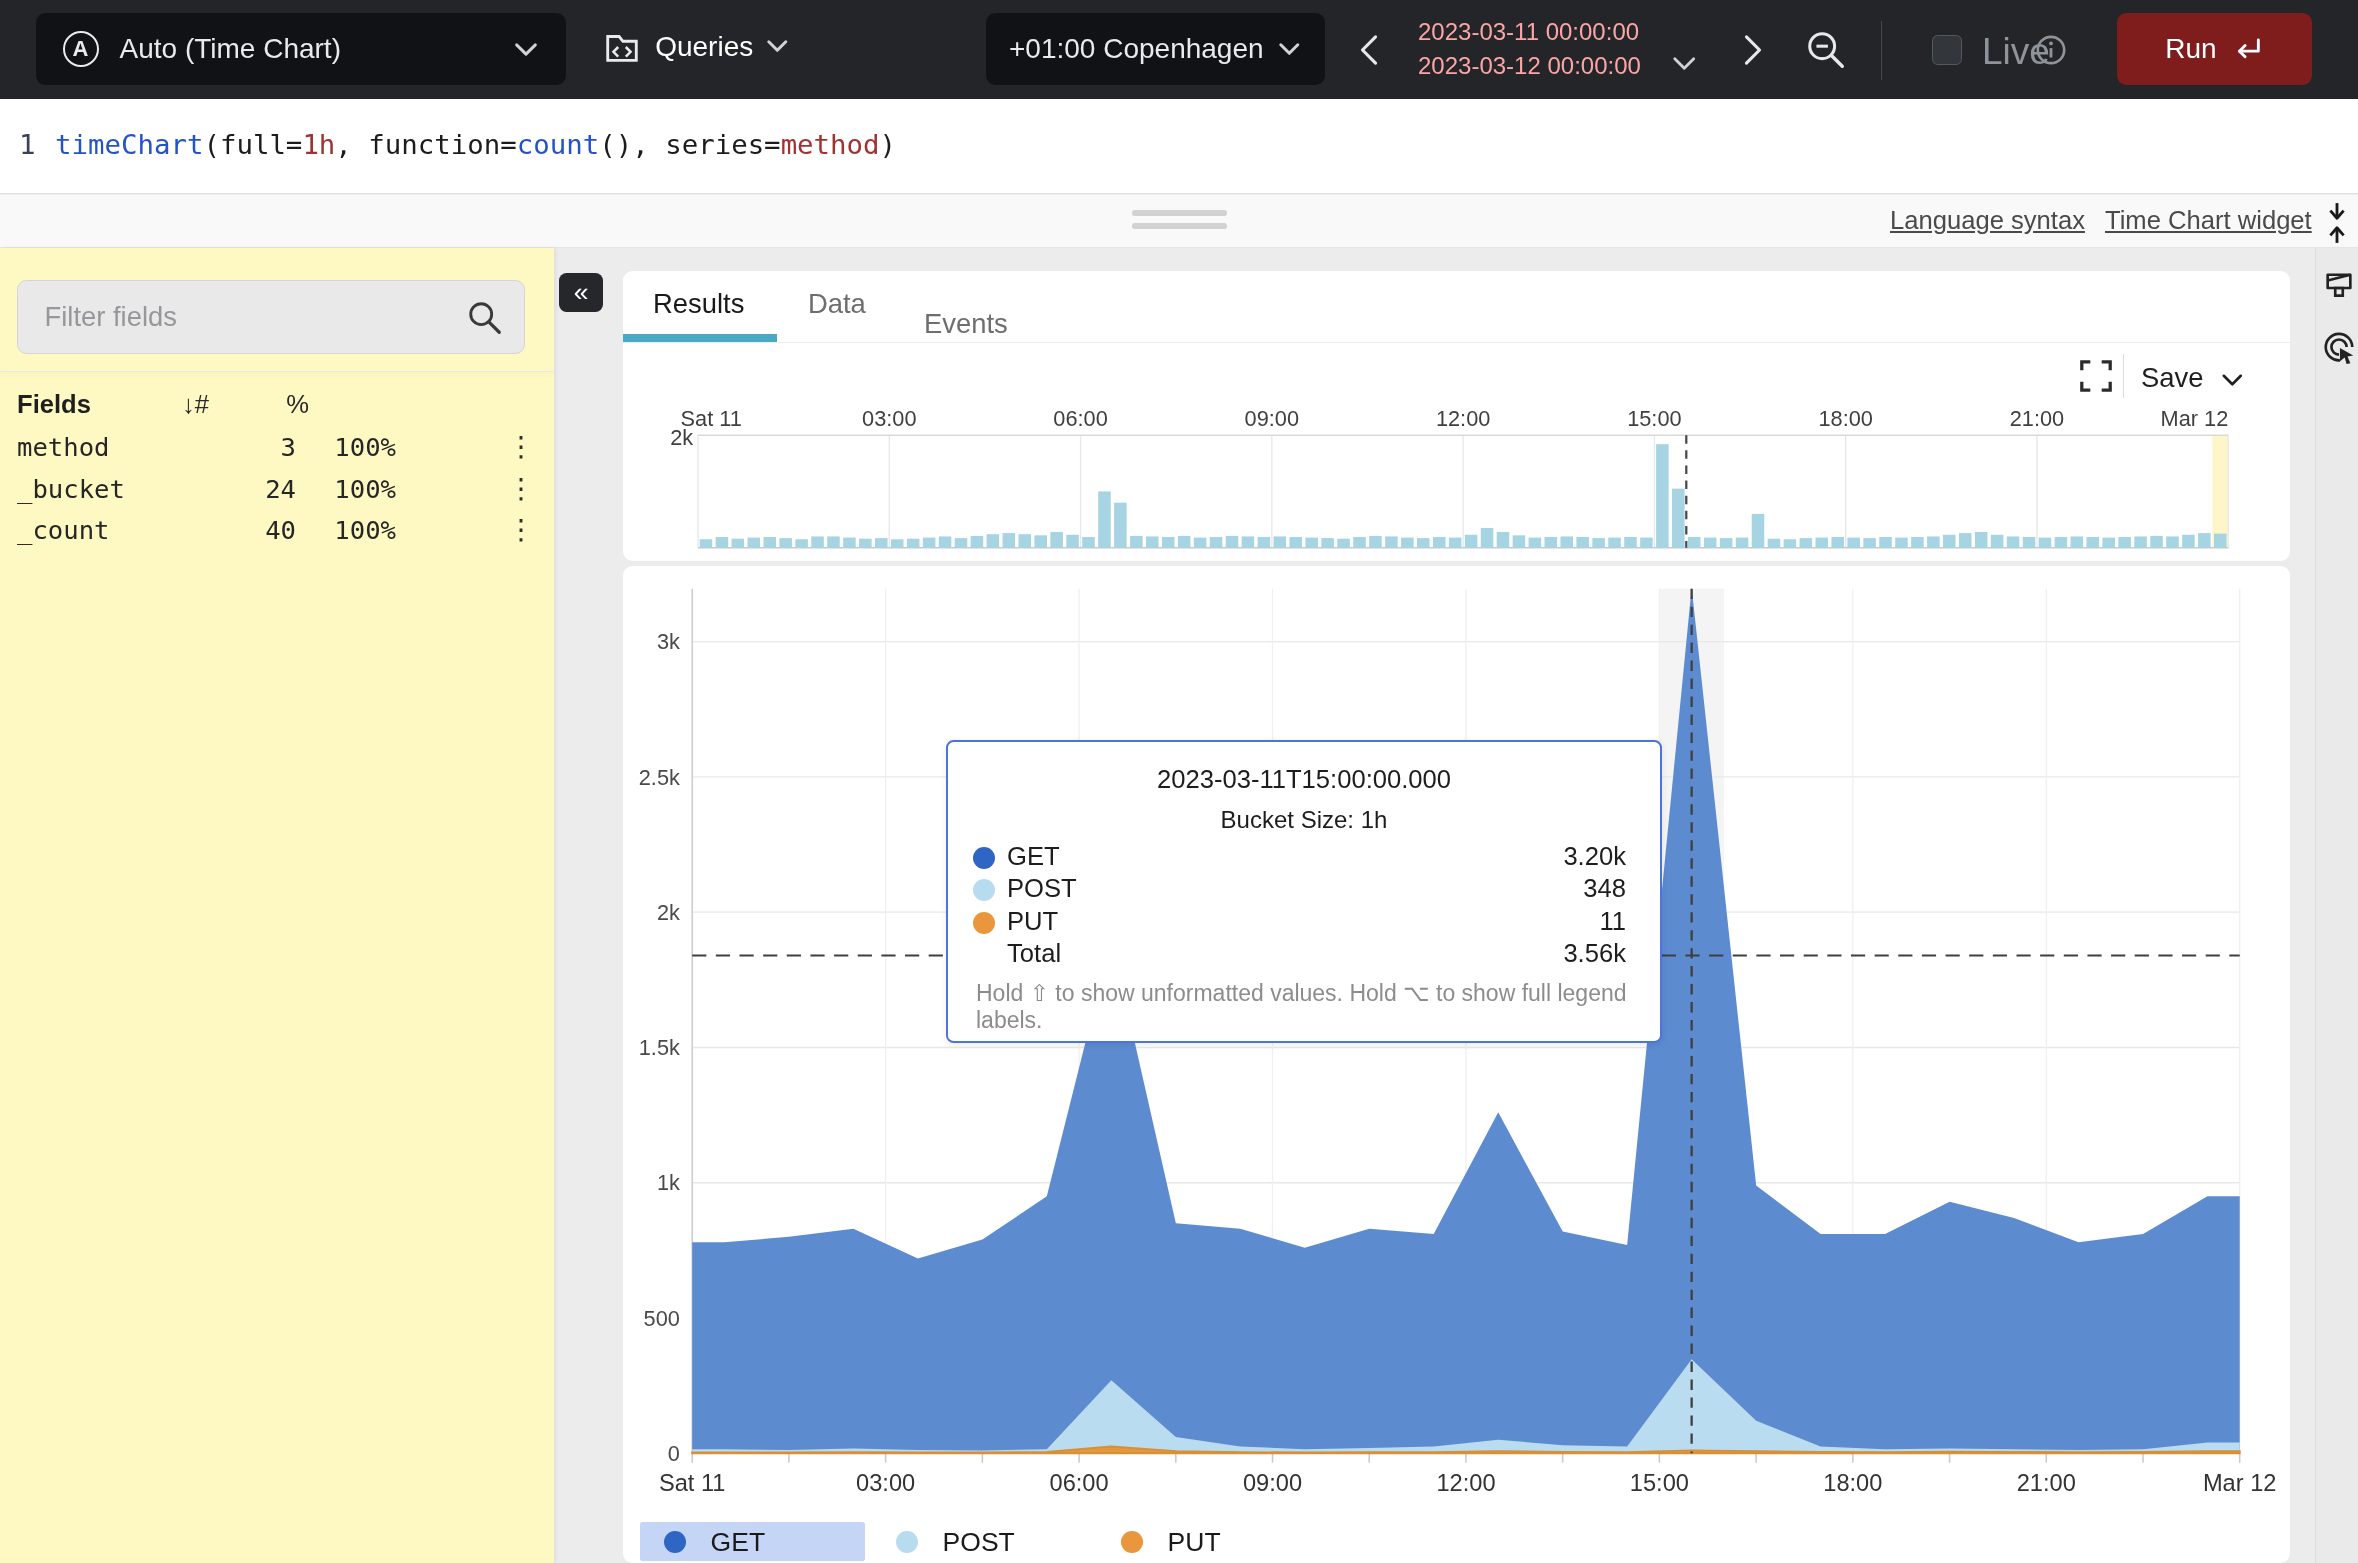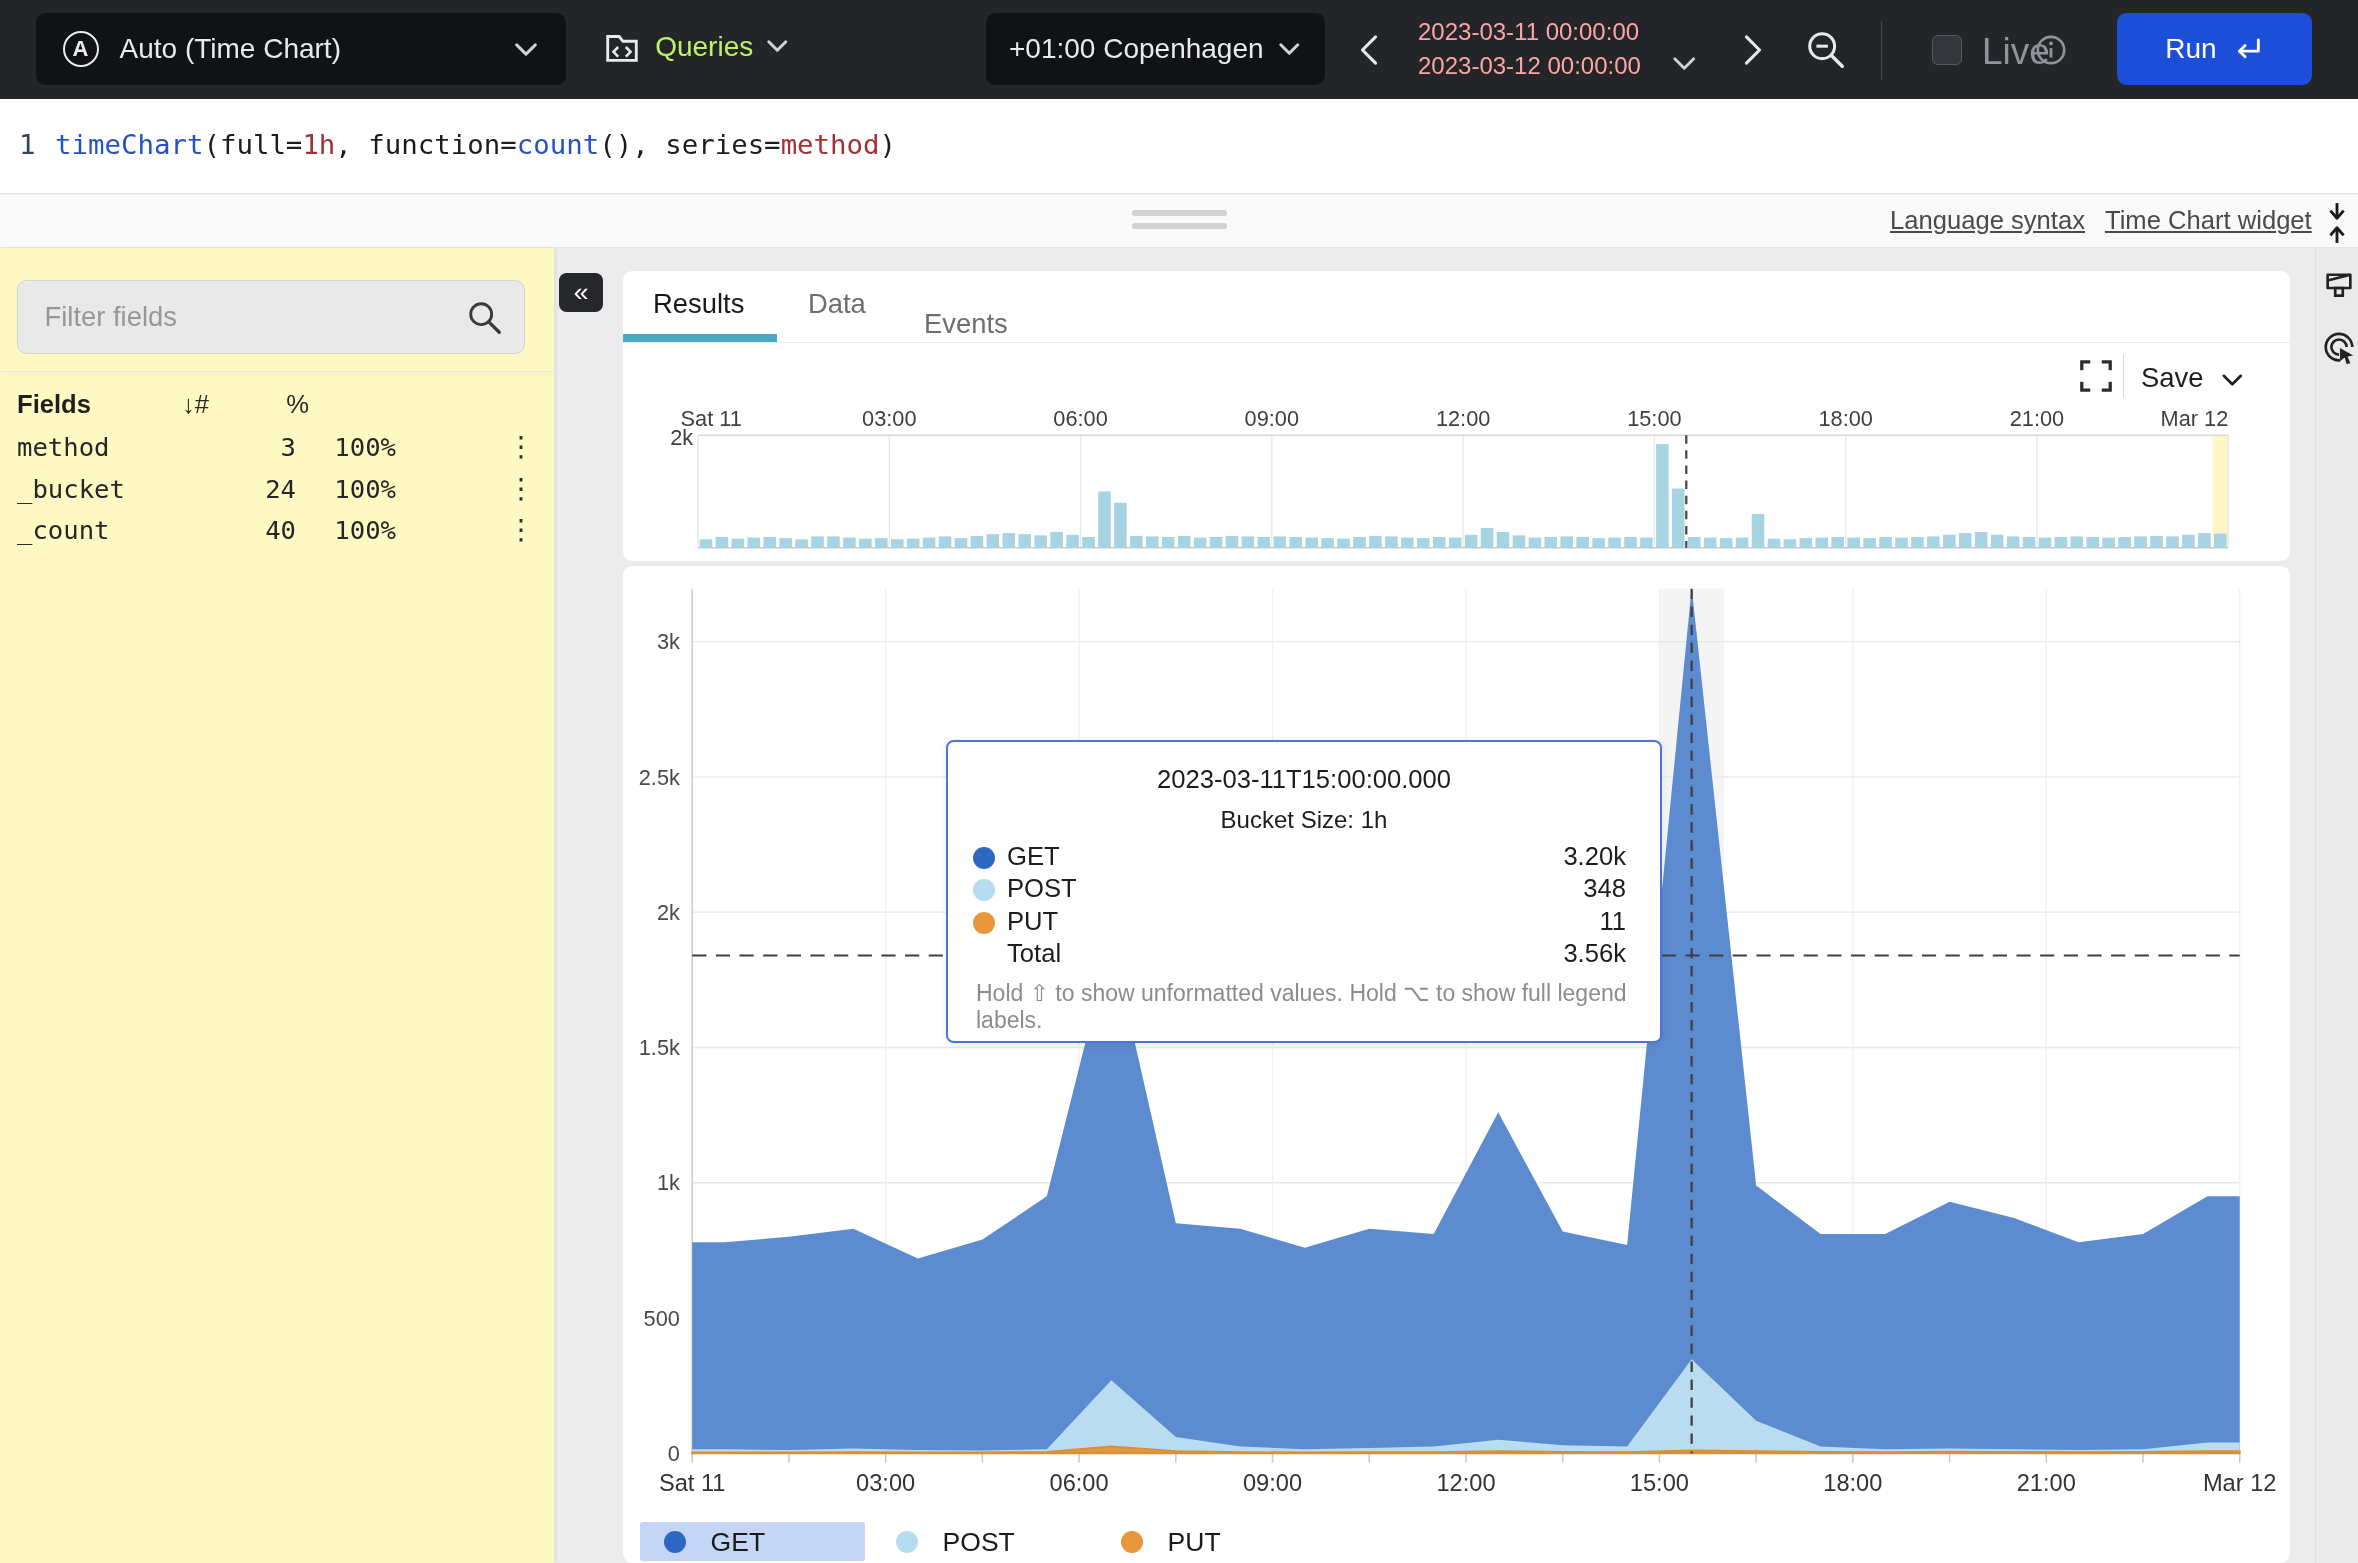--- a/index.html
+++ b/index.html
@@ -7,28 +7,28 @@
   #app { position:relative; width:2358px; height:1563px; background:#ececec; overflow:hidden; }
 
   
   .topbar { position:absolute; left:0; top:0; width:2358px; height:99px; background:#232529; }
   .btn-dark { position:absolute; top:13.2px; height:72px; background:#101216; border-radius:9.5px;
               display:flex; align-items:center; color:#e9eaec; font-size:28px; cursor:pointer; }
   .circle-a { width:36px; height:36px; border:2.8px solid #e9eaec; border-radius:50%;
               display:flex; align-items:center; justify-content:center;
               font-size:22px; font-weight:bold; color:#e9eaec; flex:0 0 auto; }
   .chev { stroke:#cfd2d6; stroke-width:3.2; fill:none; stroke-linecap:round; stroke-linejoin:round; }
-  .topbar-group { position:absolute; display:flex; align-items:center; color:#bef264; font-size:28px; cursor:pointer; }
+  .topbar-group { position:absolute; display:flex; align-items:center; color:#ffffff; font-size:28px; cursor:pointer; }
   .time-range { position:absolute; left:1418px; top:15px; color:#fca5a5; font-size:24px; line-height:34px;
                 text-align:left; cursor:pointer; }
   .icon-btn { position:absolute; cursor:pointer; }
   .v-divider { position:absolute; width:0.9px; background:#45484d; }
   .checkbox { position:absolute; width:30px; height:30px; background:#33363b; border:1.9px solid #54585f; border-radius:5.7px; }
   .live-label { position:absolute; color:#8f949b; font-size:37px; }
-  .run-btn { position:absolute; left:2117px; top:13.2px; width:195px; height:72px; background:#1d4ed8;
+  .run-btn { position:absolute; left:2117px; top:13.2px; width:195px; height:72px; background:#7f1d1d;
              border-radius:9.5px; display:flex; align-items:center; justify-content:center;
              color:#ffffff; font-size:28px; gap:13.2px; cursor:pointer; }
 
   
   .query-row { position:absolute; left:0; top:99px; width:2358px; height:95px; background:#ffffff;
                border-bottom:0.9px solid #e2e2e2; font-family:"DejaVu Sans Mono", monospace; font-size:27.4px; }
   .line-num { position:absolute; left:19px; top:30px; color:#39415a; }
   .code { position:absolute; left:55px; top:30px; white-space:pre; color:#1c1c1c; }
   .tok-fn { color:#2452c7; } .tok-val { color:#a13232; } .tok-pl { color:#1c1c1c; }
 

